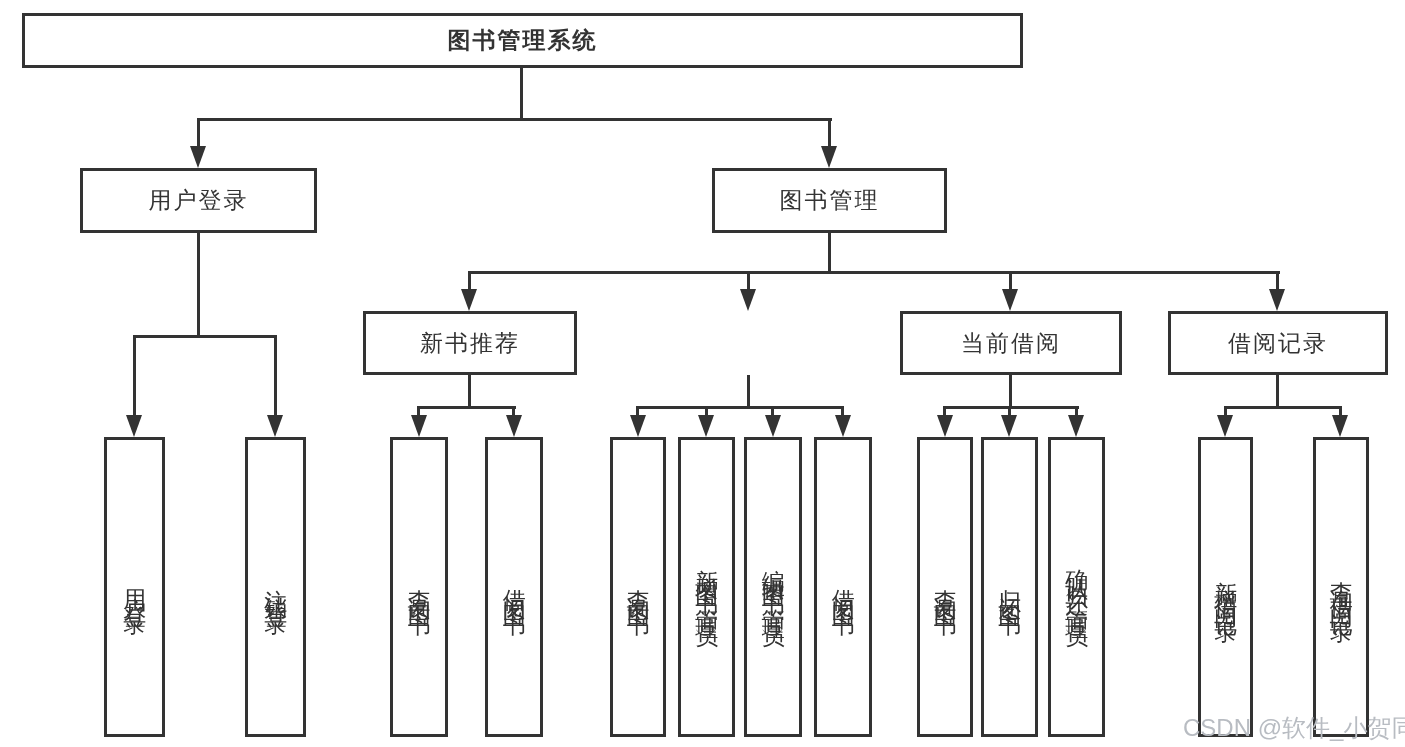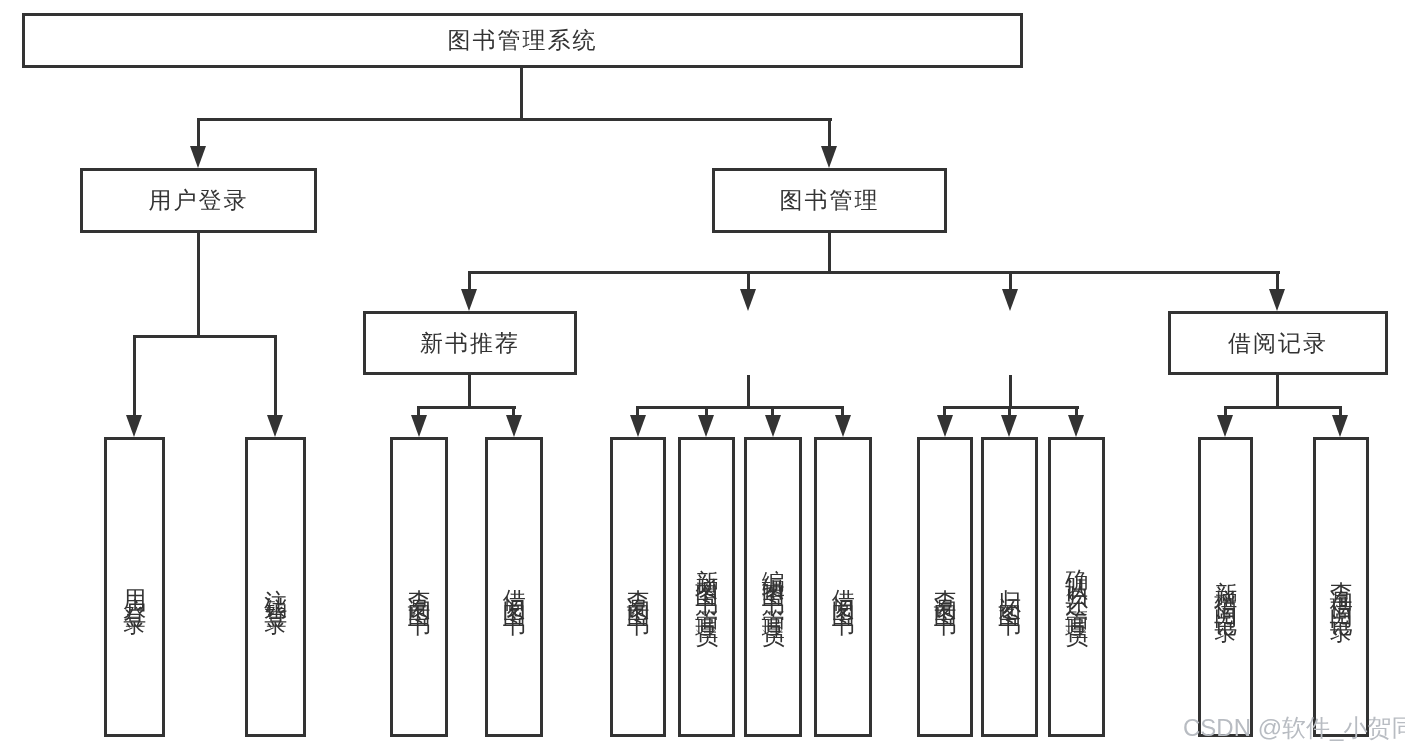--- a/index.html
+++ b/index.html
@@ -46,29 +46,30 @@
     font-size:24px;
     color:#b8bcc2;
     white-space:nowrap;
   }
 </style>
 </head>
 <body>
 
 <div id="stage">
 
-  <div class="box hbox" style="left:22px;top:13px;width:1001px;height:55px;">图书管理系统</div>
+  <div class="box hbox" style="left:22px;top:13px;width:1001px;height:55px;font-weight:bold;">图书管理系统</div>
 
   <div class="box hbox" style="left:80px;top:168px;width:237px;height:65px;">用户登录</div>
 
   <div class="box hbox" style="left:712px;top:168px;width:235px;height:65px;">图书管理</div>
 
   <div class="box hbox" style="left:363px;top:311px;width:214px;height:64px;">新书推荐</div>
 
 
+  <div class="box hbox" style="left:900px;top:311px;width:222px;height:64px;">当前借阅</div>
 
   <div class="box hbox" style="left:1168px;top:311px;width:220px;height:64px;">借阅记录</div>
 
   <div class="box vbox" style="left:104px;top:437px;width:61px;height:300px;">用户登录</div>
   <div class="box vbox" style="left:245px;top:437px;width:61px;height:300px;">注销登录</div>
 
   <div class="box vbox" style="left:390px;top:437px;width:58px;height:300px;">查询图书</div>
   <div class="box vbox" style="left:485px;top:437px;width:58px;height:300px;">借阅图书</div>
 
   <div class="box vbox" style="left:610px;top:437px;width:56px;height:300px;">查询图书</div>

